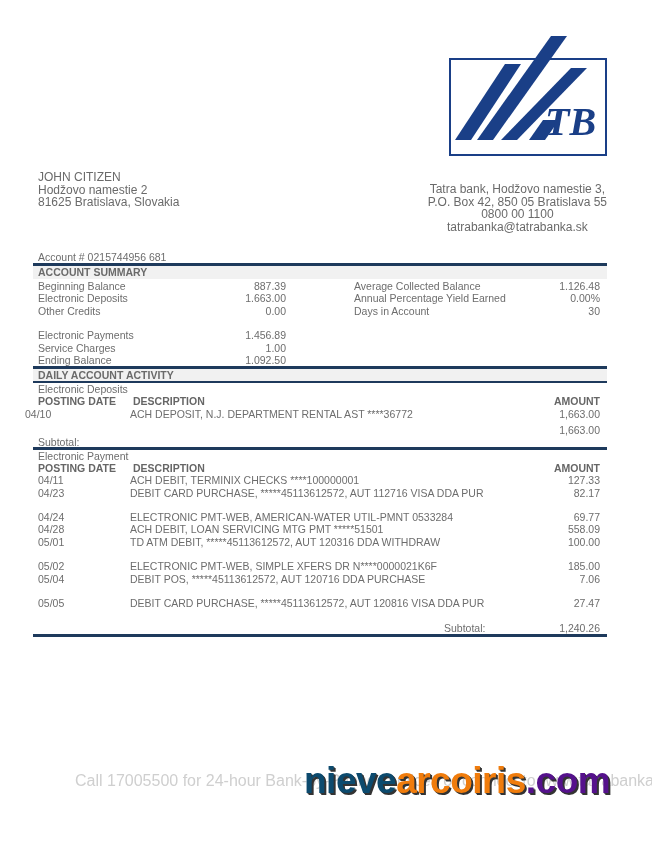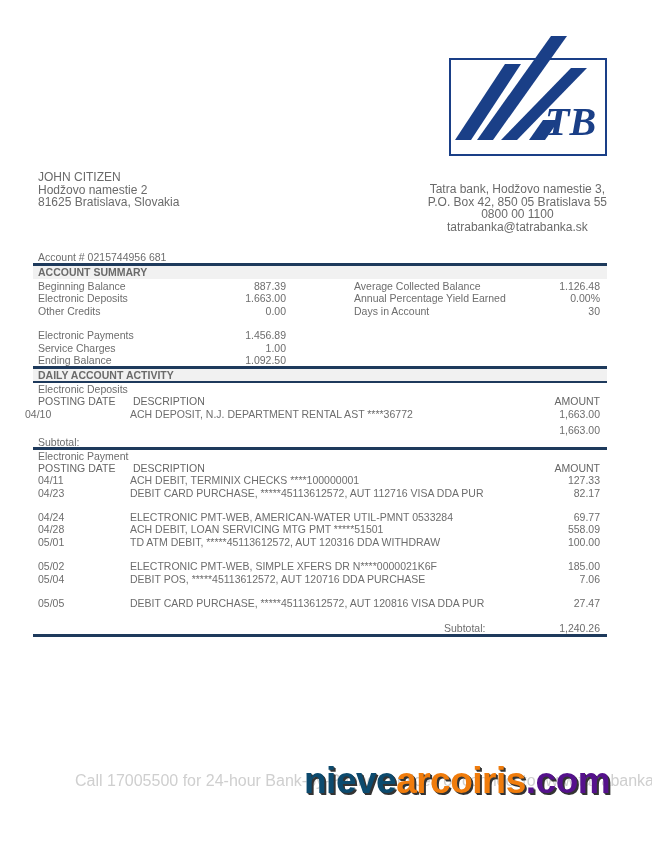--- a/index.html
+++ b/index.html
@@ -18,21 +18,21 @@
   .addr-right { right: 45px; top: 183px; text-align: center; }
 
   .acct-no { left: 38px; top: 251px; font-size: 10.5px; }
 
   .rule { position: absolute; left: 33px; width: 574px; height: 3px; background: #1e3a5c; }
   .sec-head { position: absolute; left: 33px; width: 574px; height: 13px; background: #f1f1f1; }
   .sec-head span { position: absolute; left: 5px; top: 0; font-weight: bold; font-size: 10.5px; color: #6a6a6a; line-height: 13px; }
 
   .row { position: absolute; font-size: 10.5px; line-height: 12.5px; white-space: nowrap; }
   .num { text-align: right; }
-  .bold { font-weight: normal; color: #666; }
+  .bold { font-weight: bold; color: #666; }
 
   .footer { left: 75px; top: 772px; font-size: 16px; color: #cfcfcf; white-space: nowrap; }
   .wm { left: 304px; top: 762px; font-family: "Liberation Sans", sans-serif; font-weight: bold; font-size: 37px; letter-spacing: -0.5px; white-space: nowrap; line-height: 1; text-shadow: 2px 2px 0 #333, 1px 1px 0 #555; }
   .wm .c1 { color: #0c4a6e; }
   .wm .c2 { color: #f07c0c; }
   .wm .c3 { color: #55118c; }
 </style>
 </head>
 <body>
 

